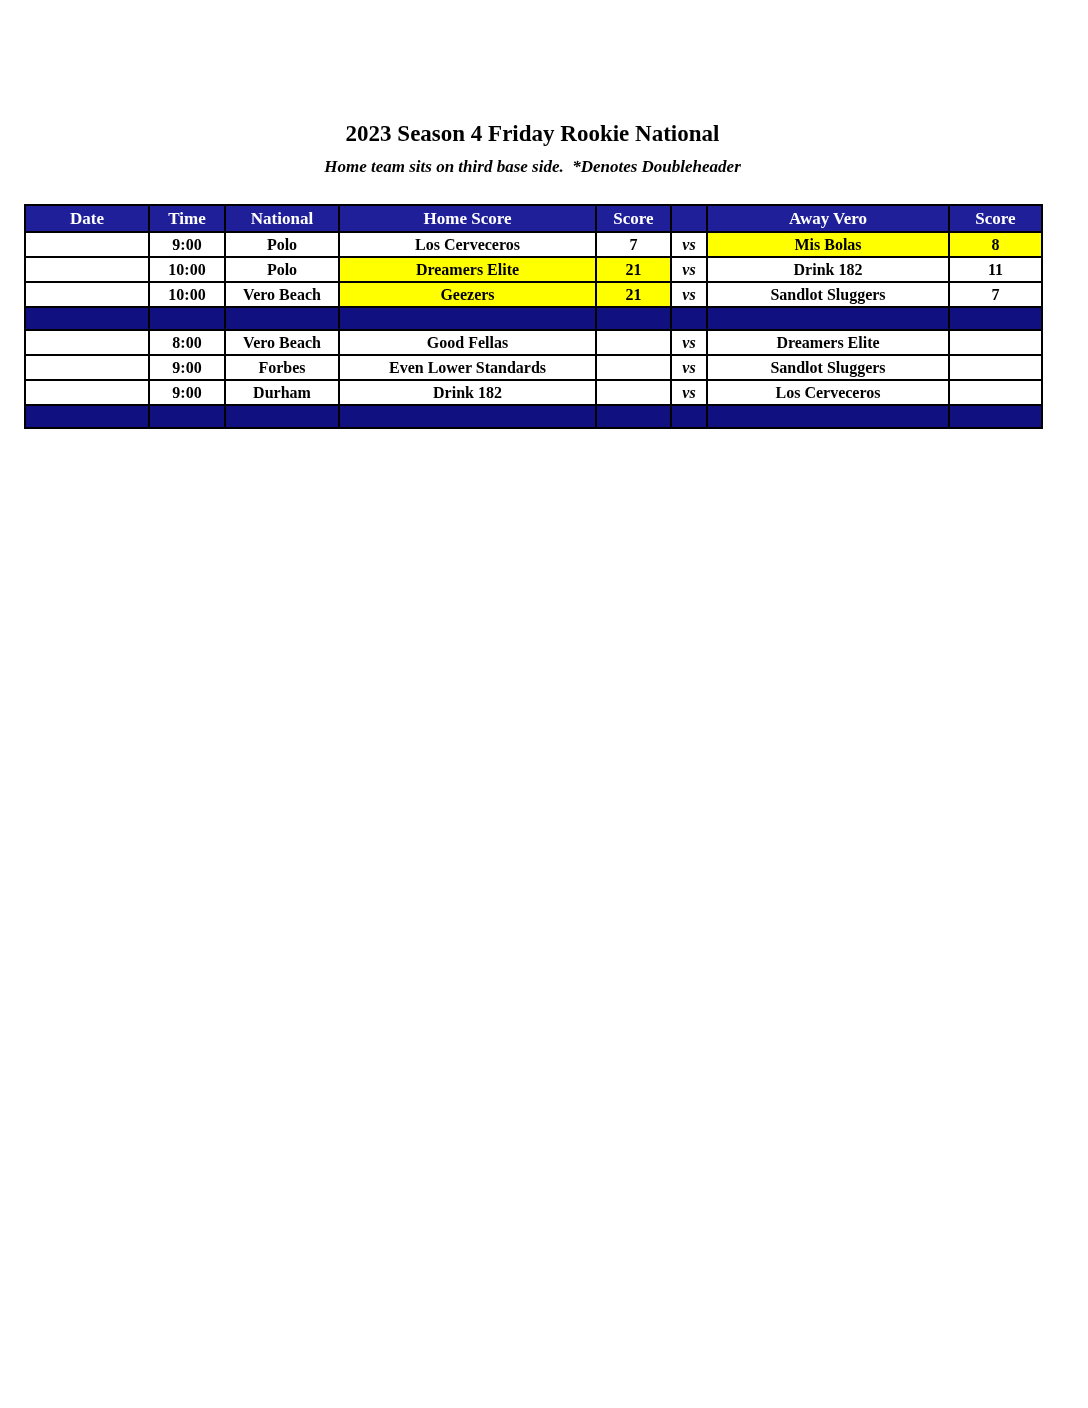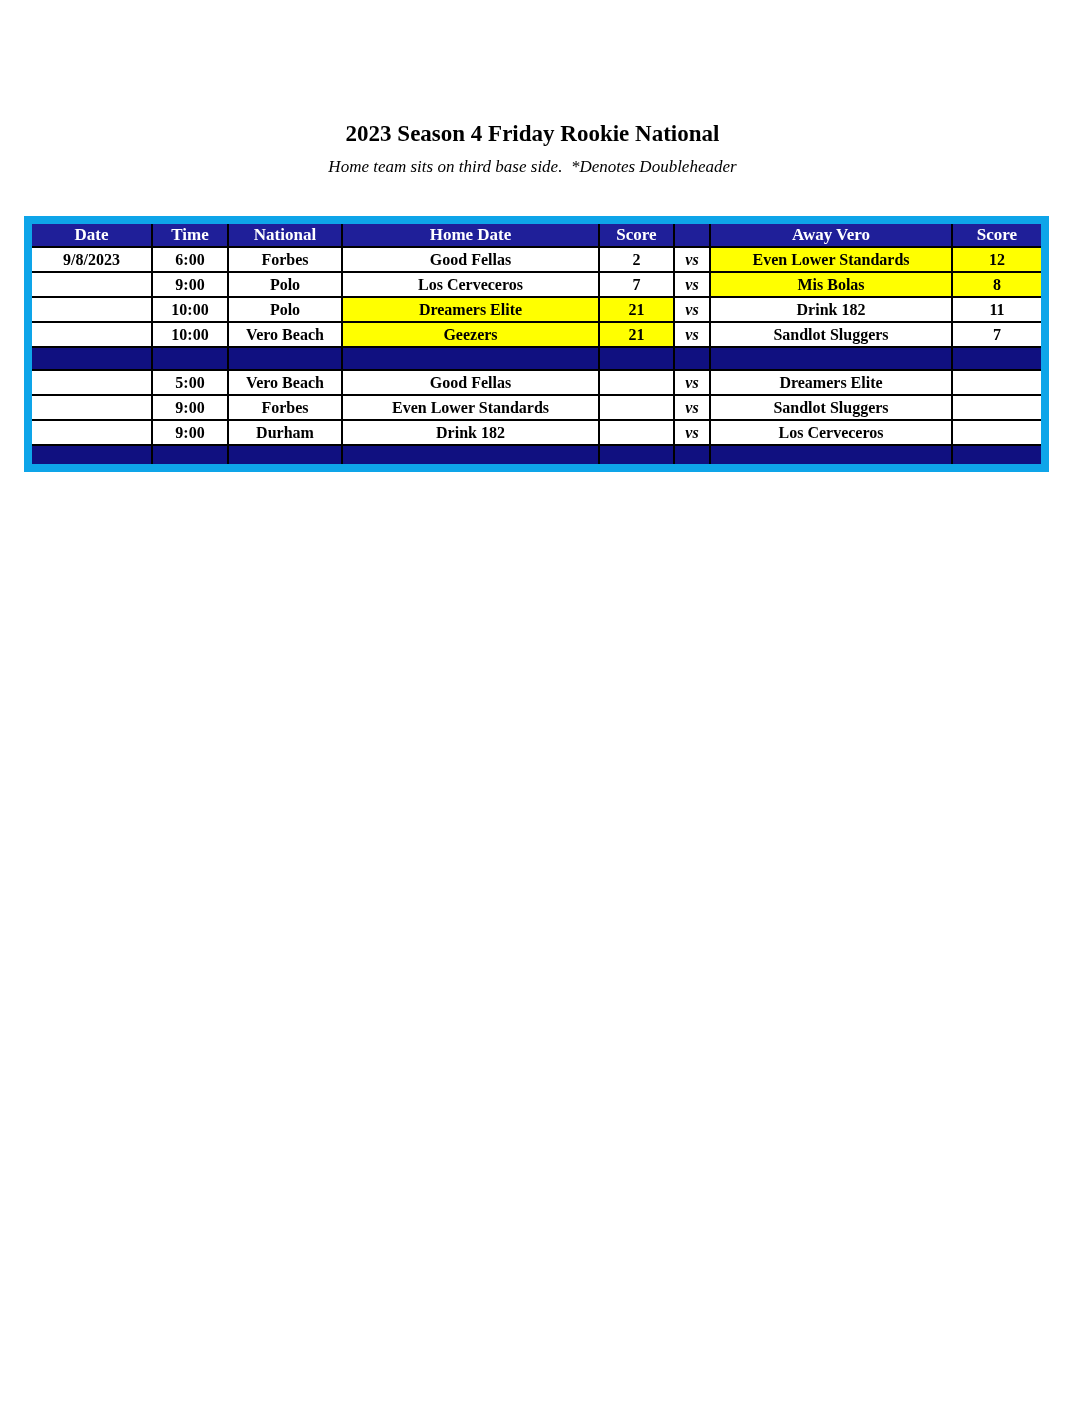--- a/index.html
+++ b/index.html
@@ -28,34 +28,34 @@
     line-height: 36px;
   }
   .subtitle {
     font-size: 23px;
     font-weight: bold;
     line-height: 30px;
     margin-top: 19px;
   }
   .note {
     font-size: 17px;
-    font-weight: normal;
+    font-weight: bold;
     font-style: italic;
     line-height: 22px;
     margin-top: 7px;
   }
 
   table.schedule {
     position: absolute;
     left: 24px;
-    top: 216px;
+    top: 204px;
     width: 1017px;
     border-collapse: collapse;
     table-layout: fixed;
-    border: 8px solid #0ea5e9;
+    border: 1px solid #0ea5e9;
   }
   table.schedule th, table.schedule td {
     border: 2px solid #000000;
     text-align: center;
     vertical-align: middle;
     font-weight: bold;
     color: #000000;
     overflow: hidden;
     white-space: nowrap;
   }
@@ -100,39 +100,29 @@
       <col style="width:75px">
       <col style="width:36px">
       <col style="width:242px">
       <col style="width:93px">
     </colgroup>
     <thead>
       <tr>
         <th>Date</th>
         <th>Time</th>
         <th>National</th>
-        <th>Home Date</th>
+        <th>Home Score</th>
         <th>Score</th>
         <th></th>
         <th>Away Vero</th>
         <th>Score</th>
       </tr>
     </thead>
     <tbody id="schedule-body">
         <tr>
-          <td>9/8/2023</td>
-          <td>6:00</td>
-          <td>Forbes</td>
-          <td>Good Fellas</td>
-          <td>2</td>
-          <td class="vs">vs</td>
-          <td class="hl">Even Lower Standards</td>
-          <td class="hl">12</td>
-        </tr>
-        <tr>
           <td></td>
           <td>9:00</td>
           <td>Polo</td>
           <td>Los Cerveceros</td>
           <td>7</td>
           <td class="vs">vs</td>
           <td class="hl">Mis Bolas</td>
           <td class="hl">8</td>
         </tr>
         <tr>
@@ -160,21 +150,21 @@
           <td></td>
           <td></td>
           <td></td>
           <td></td>
           <td></td>
           <td></td>
           <td></td>
         </tr>
         <tr>
           <td></td>
-          <td>5:00</td>
+          <td>8:00</td>
           <td>Vero Beach</td>
           <td>Good Fellas</td>
           <td></td>
           <td class="vs">vs</td>
           <td>Dreamers Elite</td>
           <td></td>
         </tr>
         <tr>
           <td></td>
           <td>9:00</td>

